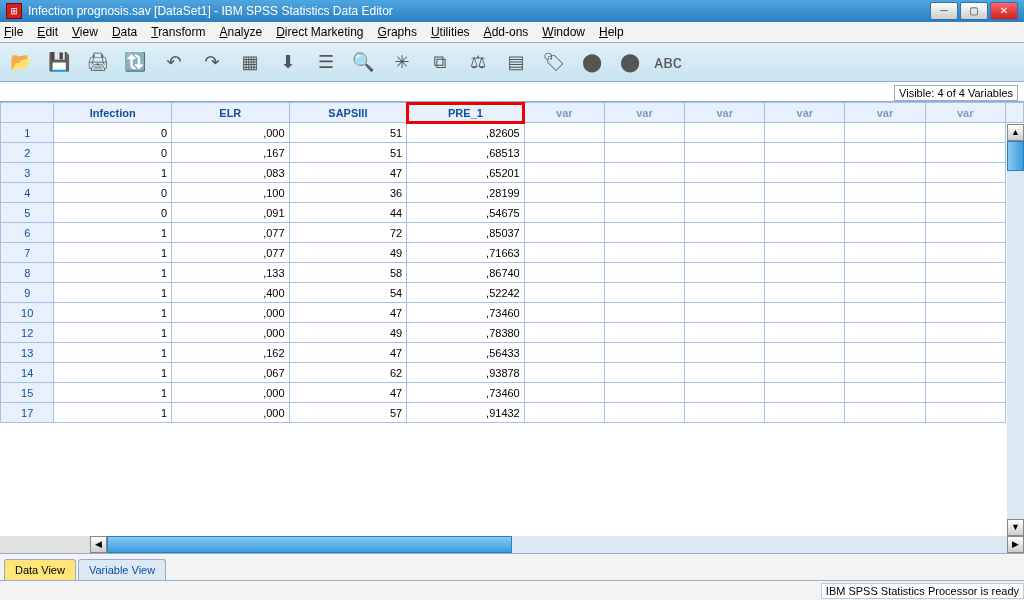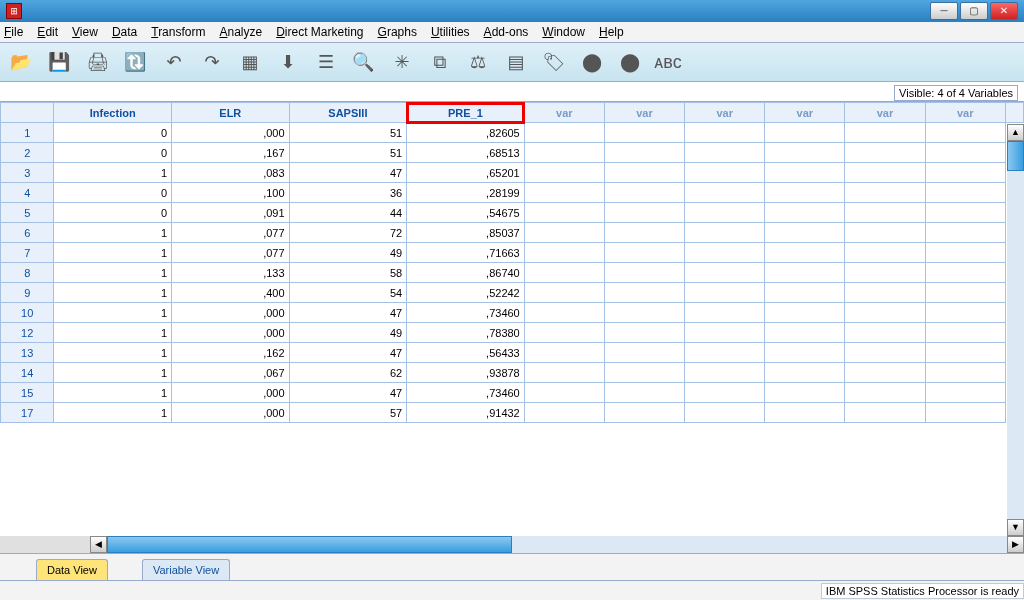--- a/index.html
+++ b/index.html
@@ -27,31 +27,32 @@
   .hscroll { height: 17px; background: #e0e0e0; display: flex; align-items: center; }
   .hscroll .arrow { width: 17px; height: 17px; background: linear-gradient(#fff,#ccc); border: 1px solid #888; text-align: center; font-size: 9px; line-height: 15px; }
   .hscroll .track { flex: 1; background: #dce9f5; height: 17px; position: relative; margin: 0 0px; }
   .hscroll .thumb { position: absolute; left: 0; width: 45%; height: 100%; background: linear-gradient(#8cc8f0,#3a9de0); border: 1px solid #2a7fc0; }
   .vscroll { position: absolute; right: 0; top: 22px; bottom: 0; width: 17px; background: #dce9f5; }
   .vscroll .arrow { width: 17px; height: 17px; background: linear-gradient(#fff,#ccc); border: 1px solid #888; text-align: center; font-size: 9px; line-height: 15px; position: absolute; }
   .vscroll .arrow.up { top: 0; }
   .vscroll .arrow.down { bottom: 0; }
   .vscroll .thumb { position: absolute; top: 17px; width: 100%; height: 30px; background: linear-gradient(90deg,#8cc8f0,#3a9de0); border: 1px solid #2a7fc0; }
   .tabs { height: 26px; background: #f3f3f3; display: flex; align-items: flex-end; padding-left: 4px; gap: 2px; }
-  .tab { padding: 4px 10px; border: 1px solid #9ac; border-bottom: none; background: #dce9f5; color: #1050a0; font-size: 11px; border-radius: 3px 3px 0 0; margin-left: 32px; }
+  .tab { padding: 4px 10px; border: 1px solid #9ac; border-bottom: none; background: #dce9f5; color: #1050a0; font-size: 11px; border-radius: 3px 3px 0 0; }
   .tab.active { background: #ffe47a; color: #000; }
   .status { height: 20px; border-top: 1px solid #9ac; display: flex; align-items: center; justify-content: flex-end; font-size: 11px; background: #f3f3f3; }
   .status .msg { border: 1px solid #bcd; padding: 1px 4px; background: #fff; }
   .cornercell { width: 50px; background: #e8f1fb; }
 </style>
 </head>
 <body>
 
 <div class="titlebar">
   <span class="icon">⊞</span>
+  <span>Infection prognosis.sav [DataSet1] - IBM SPSS Statistics Data Editor</span>
   <div class="titlebar-buttons">
     <div class="tbtn">─</div>
     <div class="tbtn">▢</div>
     <div class="tbtn close">✕</div>
   </div>
 </div>
 
 <div class="menubar" id="menubar">
     <span><u>F</u>ile</span>
     <span><u>E</u>dit</span>

